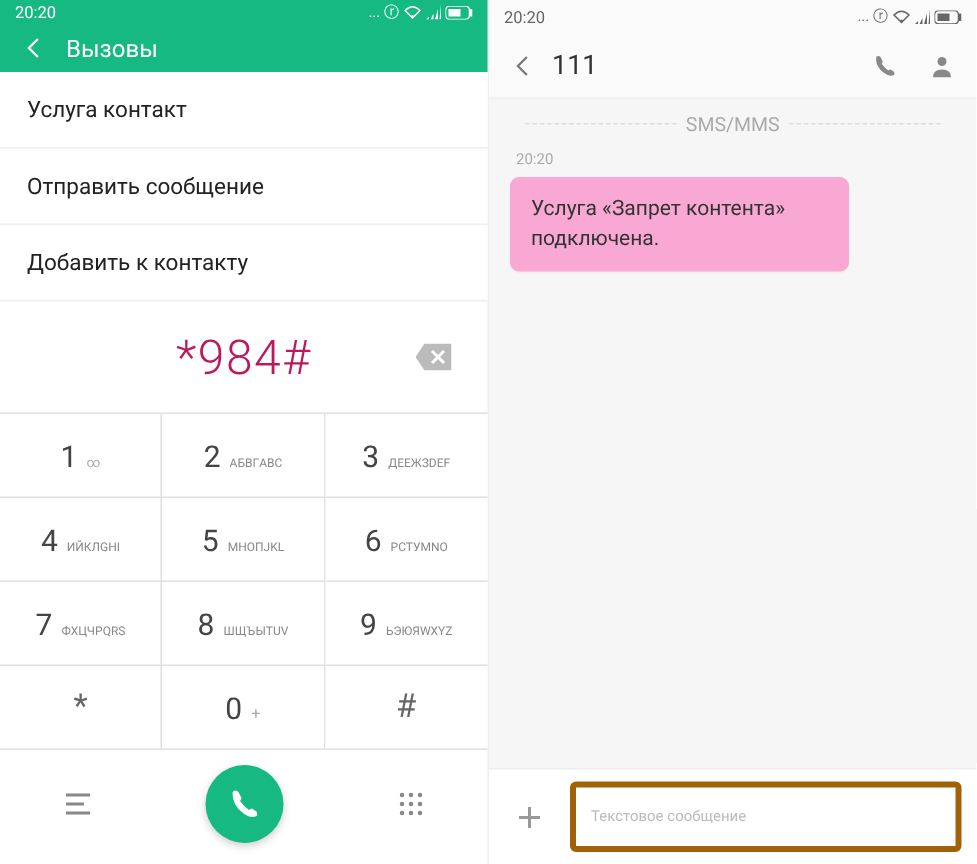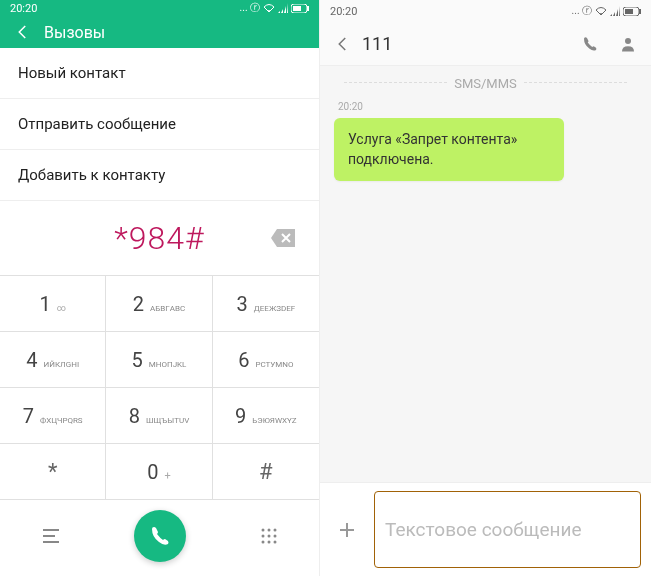--- a/index.html
+++ b/index.html
@@ -31,24 +31,24 @@
 .sms-header { height: 44px; display: flex; align-items: center; padding: 0 14px; border-bottom: 1px solid #eee; background: #fafafa; }
 .sms-header .back { margin-right: 10px; color: #666; }
 .sms-title { font-size: 18px; color: #333; flex: 1; }
 .sms-header-icons { display: flex; gap: 20px; color: #888; }
 .sms-divider { text-align: center; font-size: 13px; color: #aaa; padding: 10px 0 6px; position: relative; }
 .sms-divider::before, .sms-divider::after { content: ""; position: absolute; top: 50%; width: 34%; border-top: 1px dashed #ddd; }
 .sms-divider::before { left: 10px; }
 .sms-divider::after { right: 10px; }
 .sms-body { flex: 1; padding: 0 14px; background: #f6f6f6; }
 .sms-time { font-size: 10px; color: #aaa; padding: 4px 0 6px 4px; }
-.sms-bubble { background: #bef264; border-radius: 6px; padding: 12px 14px; font-size: 14px; color: #333; line-height: 1.4; max-width: 76%; box-shadow: 0 1px 2px rgba(0,0,0,0.05); }
+.sms-bubble { background: #f9a8d4; border-radius: 6px; padding: 12px 14px; font-size: 14px; color: #333; line-height: 1.4; max-width: 76%; box-shadow: 0 1px 2px rgba(0,0,0,0.05); }
 .sms-input-row { display: flex; align-items: center; padding: 8px 10px; gap: 10px; border-top: 1px solid #eee; background: #fff; }
 .plus-btn { color: #999; font-size: 20px; padding: 6px 8px; }
-.sms-input { flex: 1; border: 1px solid #a16207; border-radius: 4px; padding: 26px 10px; font-size: 19px; color: #333; }
+.sms-input { flex: 1; border: 4px solid #a16207; border-radius: 4px; padding: 14px 10px; font-size: 10px; color: #333; }
 .sms-input::placeholder { color: #bbb; }
 svg { display: block; }
 </style>
 </head>
 <body>
 
 <div class="phone phone-left">
   <div class="status-bar green">
     <span>20:20</span>
     <span class="status-icons">
@@ -71,21 +71,21 @@
   <div class="header-green">
     <span class="back">
       <svg width="18" height="18" viewBox="0 0 24 24">
           <path d="M15 4 L7 12 L15 20" stroke="#fff" stroke-width="2" fill="none"></path>
         </svg>
     </span>
     <span>Вызовы</span>
   </div>
 
   <div class="menu-list">
-    <div class="menu-item">Новый контакт</div>
+    <div class="menu-item">Услуга контакт</div>
     <div class="menu-item">Отправить сообщение</div>
     <div class="menu-item">Добавить к контакту</div>
   </div>
 
   <div class="dial-display">
     <span class="dial-number">*984#</span>
     <span class="backspace">
       <svg width="24" height="18" viewBox="0 0 24 18">
           <path d="M6 0 L24 0 L24 18 L6 18 L0 9 Z" fill="#bbb"></path>
           <path d="M11 5 L19 13 M19 5 L11 13" stroke="#fff" stroke-width="2"></path>

